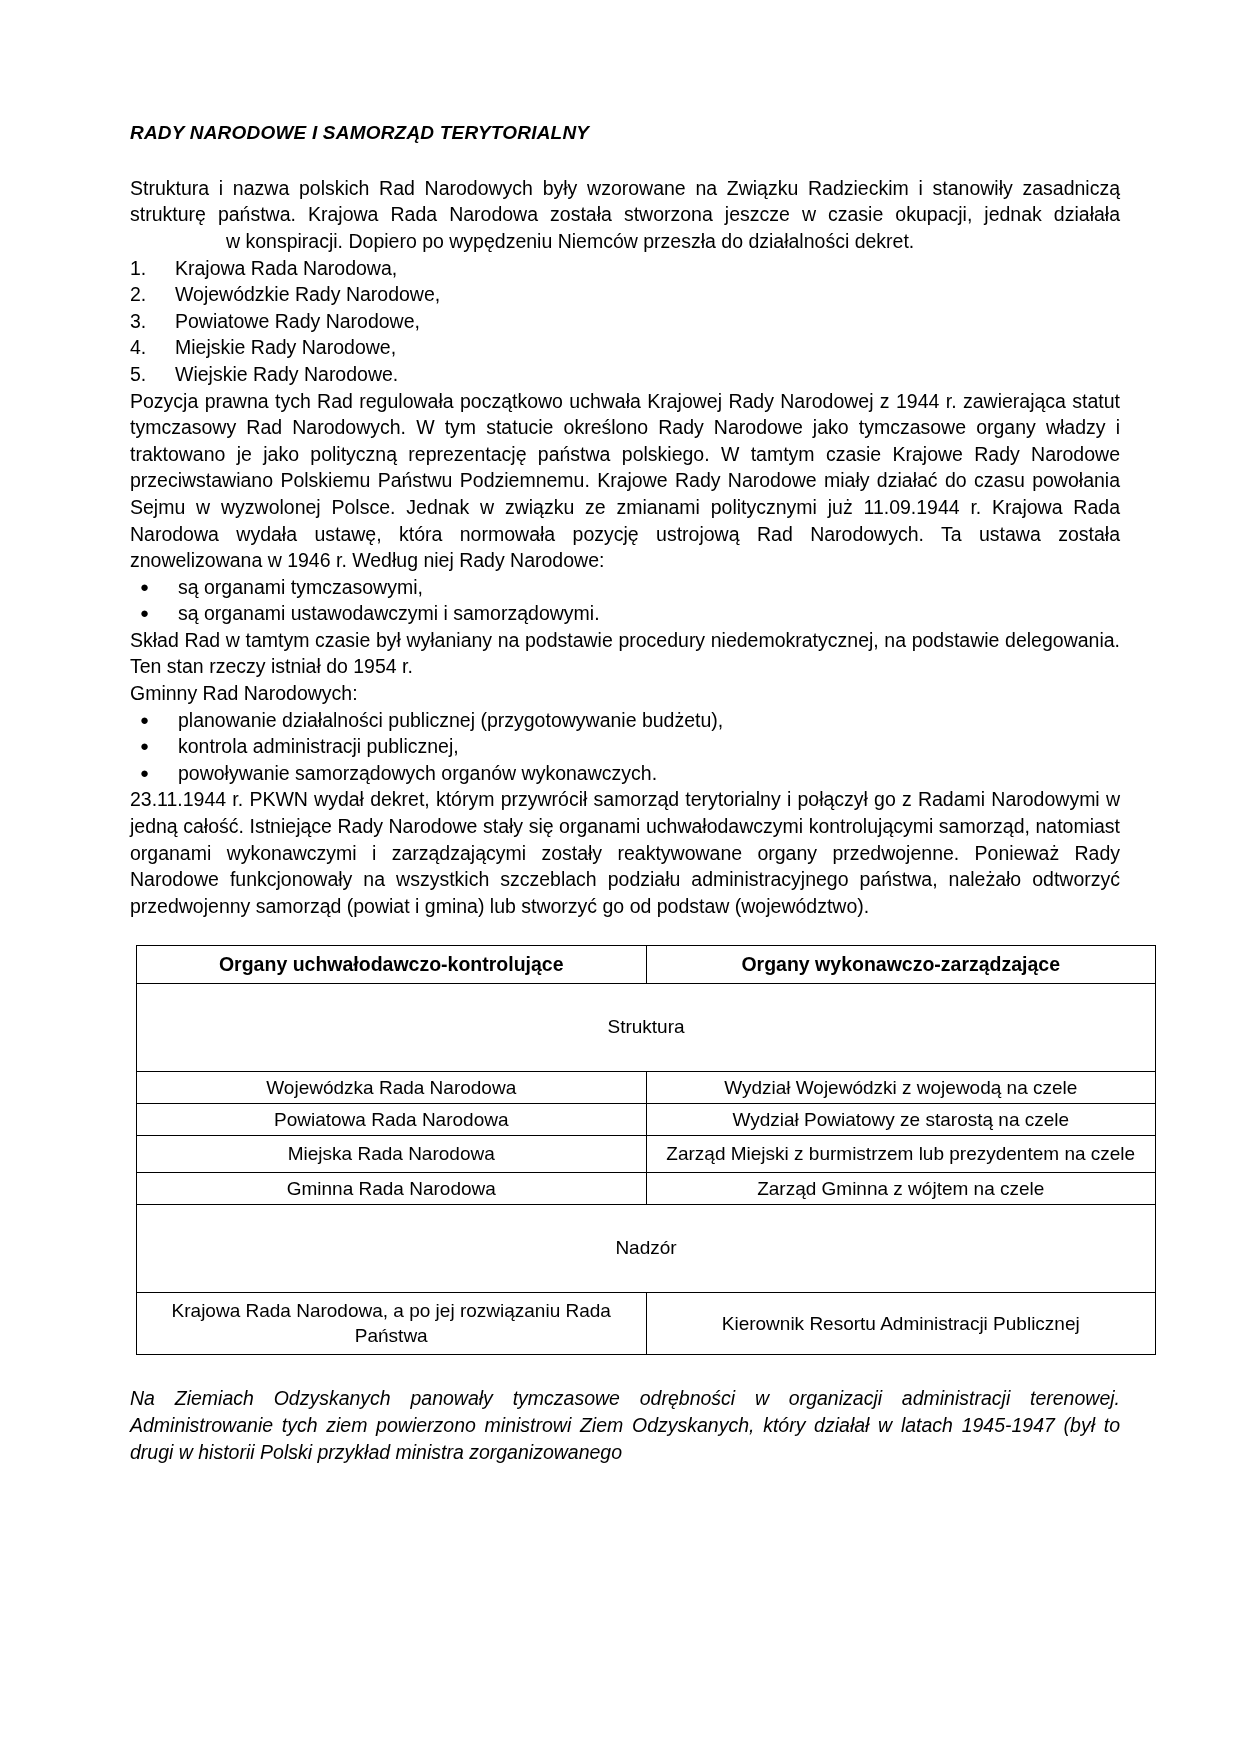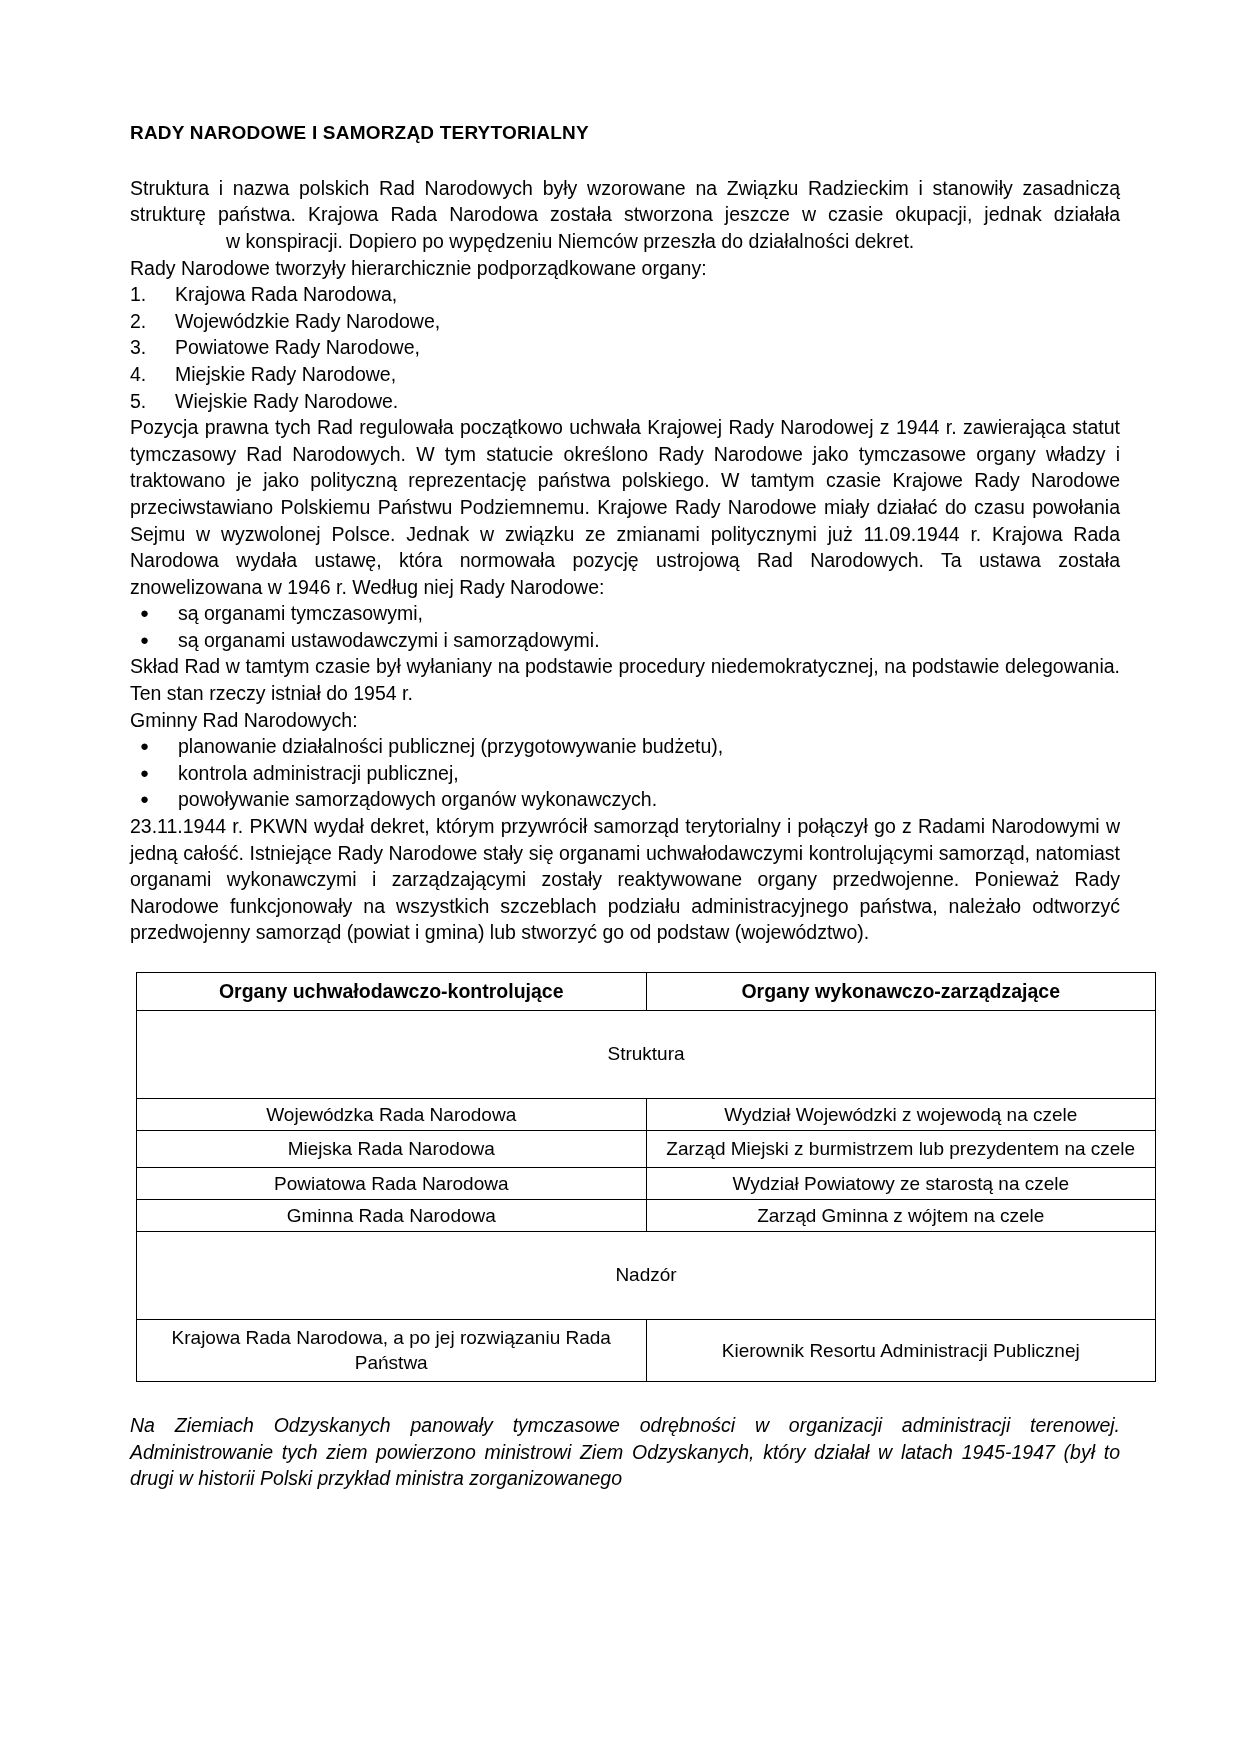--- a/index.html
+++ b/index.html
@@ -20,20 +20,21 @@
     height: 1754px;
     box-sizing: border-box;
     padding: 122px 120px 0 130px;
   }
   .doc-title {
     font-size: 19px;
     font-weight: bold;
     letter-spacing: 0.2px;
     margin: 0 0 30px 0;
     line-height: 1.2;
+    font-style: italic;
   }
   .para {
     font-size: 19.5px;
     line-height: 26.6px;
     text-align: justify;
     margin: 0;
     hyphens: none;
   }
   .para .gap {
     display: inline-block;
@@ -113,21 +114,20 @@
 </style>
 </head>
 <body>
 
 <div class="page">
 
   <h1 class="doc-title">RADY NARODOWE I SAMORZĄD TERYTORIALNY</h1>
 
   <p class="para"><span>Struktura i nazwa polskich Rad Narodowych były wzorowane na Związku Radzieckim i stanowiły zasadniczą strukturę państwa. Krajowa Rada Narodowa została stworzona jeszcze w czasie okupacji, jednak działała</span><span class="gap"></span><span>w konspiracji. Dopiero po wypędzeniu Niemców przeszła do działalności dekret.</span></p>
 
-  <p class="plain">Rady Narodowe tworzyły hierarchicznie podporządkowane organy:</p>
 
   <ol class="num-list">
     <li><span class="num">1.</span><span>Krajowa Rada Narodowa,</span></li>
     <li><span class="num">2.</span><span>Wojewódzkie Rady Narodowe,</span></li>
     <li><span class="num">3.</span><span>Powiatowe Rady Narodowe,</span></li>
     <li><span class="num">4.</span><span>Miejskie Rady Narodowe,</span></li>
     <li><span class="num">5.</span><span>Wiejskie Rady Narodowe.</span></li>
   </ol>
 
   <p class="para">Pozycja prawna tych Rad regulowała początkowo uchwała Krajowej Rady Narodowej z 1944 r. zawierająca statut tymczasowy Rad Narodowych. W tym statucie określono Rady Narodowe jako tymczasowe organy władzy i traktowano je jako polityczną reprezentację państwa polskiego. W tamtym czasie Krajowe Rady Narodowe przeciwstawiano Polskiemu Państwu Podziemnemu. Krajowe Rady Narodowe miały działać do czasu powołania Sejmu w wyzwolonej Polsce. Jednak w związku ze zmianami politycznymi już 11.09.1944 r. Krajowa Rada Narodowa wydała ustawę, która normowała pozycję ustrojową Rad Narodowych. Ta ustawa została znowelizowana w 1946 r. Według niej Rady Narodowe:</p>
@@ -156,26 +156,26 @@
         <th>Organy wykonawczo-zarządzające</th>
       </tr>
       <tr>
         <td class="section" colspan="2">Struktura</td>
       </tr>
       <tr>
         <td>Wojewódzka Rada Narodowa</td>
         <td>Wydział Wojewódzki z wojewodą na czele</td>
       </tr>
       <tr>
+        <td>Powiatowa Rada Narodowa</td>
+        <td>Wydział Powiatowy ze starostą na czele</td>
+      </tr>
+      <tr>
         <td class="two-line">Miejska Rada Narodowa</td>
         <td class="two-line">Zarząd Miejski z burmistrzem lub prezydentem na czele</td>
-      </tr>
-      <tr>
-        <td>Powiatowa Rada Narodowa</td>
-        <td>Wydział Powiatowy ze starostą na czele</td>
       </tr>
       <tr>
         <td>Gminna Rada Narodowa</td>
         <td>Zarząd Gminna z wójtem na czele</td>
       </tr>
       <tr>
         <td class="section" colspan="2">Nadzór</td>
       </tr>
       <tr>
         <td class="two-line">Krajowa Rada Narodowa, a po jej rozwiązaniu Rada Państwa</td>

